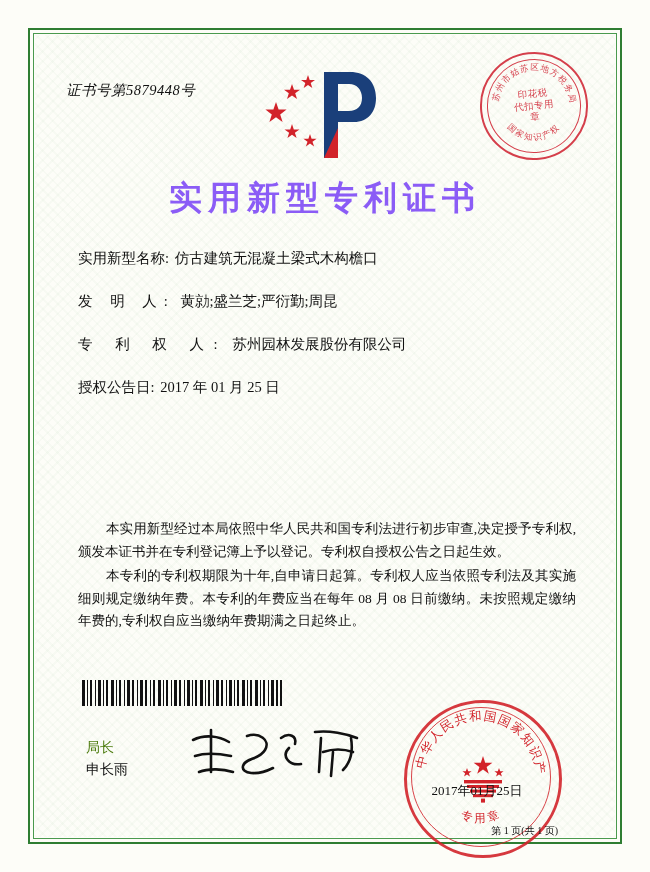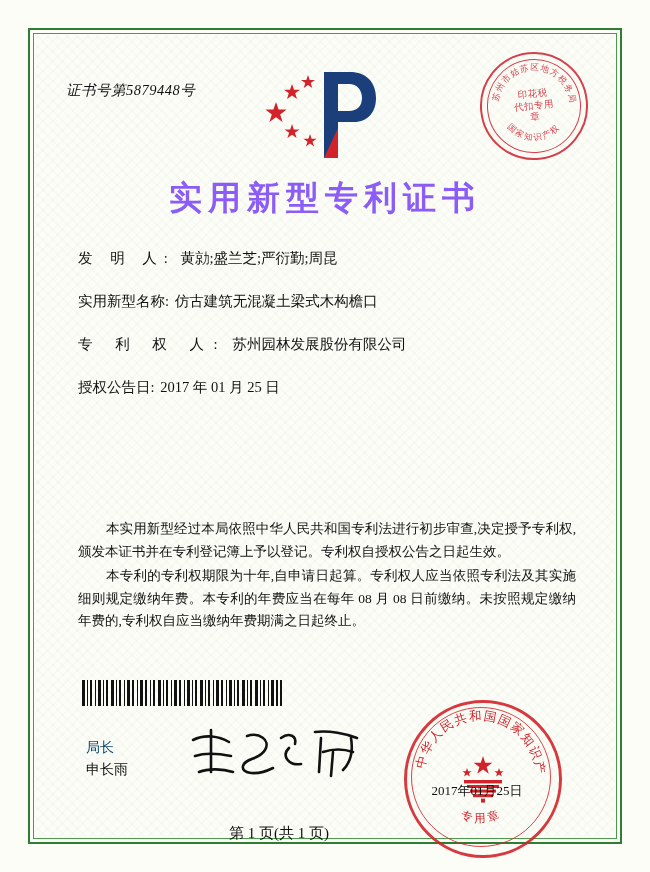--- a/index.html
+++ b/index.html
@@ -159,21 +159,21 @@
     left: 82px; top: 680px;
     width: 200px; height: 26px;
   }
 
   
   .sig-label {
     position: absolute;
     left: 86px; top: 737px;
     font-size: 14px;
     line-height: 22px;
-    color: #0c4a6e;
+    color: #4d7c0f;
   }
   .sig-name {
     position: absolute;
     left: 86px; top: 759px;
     font-size: 14px;
     line-height: 22px;
     color: #111;
     text-align: center;
   }
   .handwriting {
@@ -222,22 +222,22 @@
     font-size: 13px;
     color: #111;
     white-space: nowrap;
   }
 
   
   .footer {
     position: absolute;
     left: 0; top: 824px;
     width: 558px;
-    text-align: center;
-    font-size: 15px;
+    text-align: right;
+    font-size: 10px;
     color: #111;
   }
 
   svg { display: block; }
 </style>
 </head>
 <body>
 
 <div class="certificate">
 
@@ -279,27 +279,27 @@
       </text>
     </svg>
     <div class="seal-core">印花税<br>代扣专用章</div>
   </div>
 
   <div class="title">实用新型专利证书</div>
 
   <div class="fields">
 
     <div class="field-row">
+      <span class="field-label">实用新型名称:</span>
+      <span class="field-value">仿古建筑无混凝土梁式木构檐口</span>
+    </div>
+
+    <div class="field-row">
       <span class="field-label spaced-4">发 明 人:</span>
       <span class="field-value">黄勍;盛兰芝;严衍勤;周昆</span>
-    </div>
-
-    <div class="field-row">
-      <span class="field-label">实用新型名称:</span>
-      <span class="field-value">仿古建筑无混凝土梁式木构檐口</span>
     </div>
 
 
 
     <div class="field-row">
       <span class="field-label spaced-3">专 利 权 人:</span>
       <span class="field-value">苏州园林发展股份有限公司</span>
     </div>
 
     <div class="field-row">

